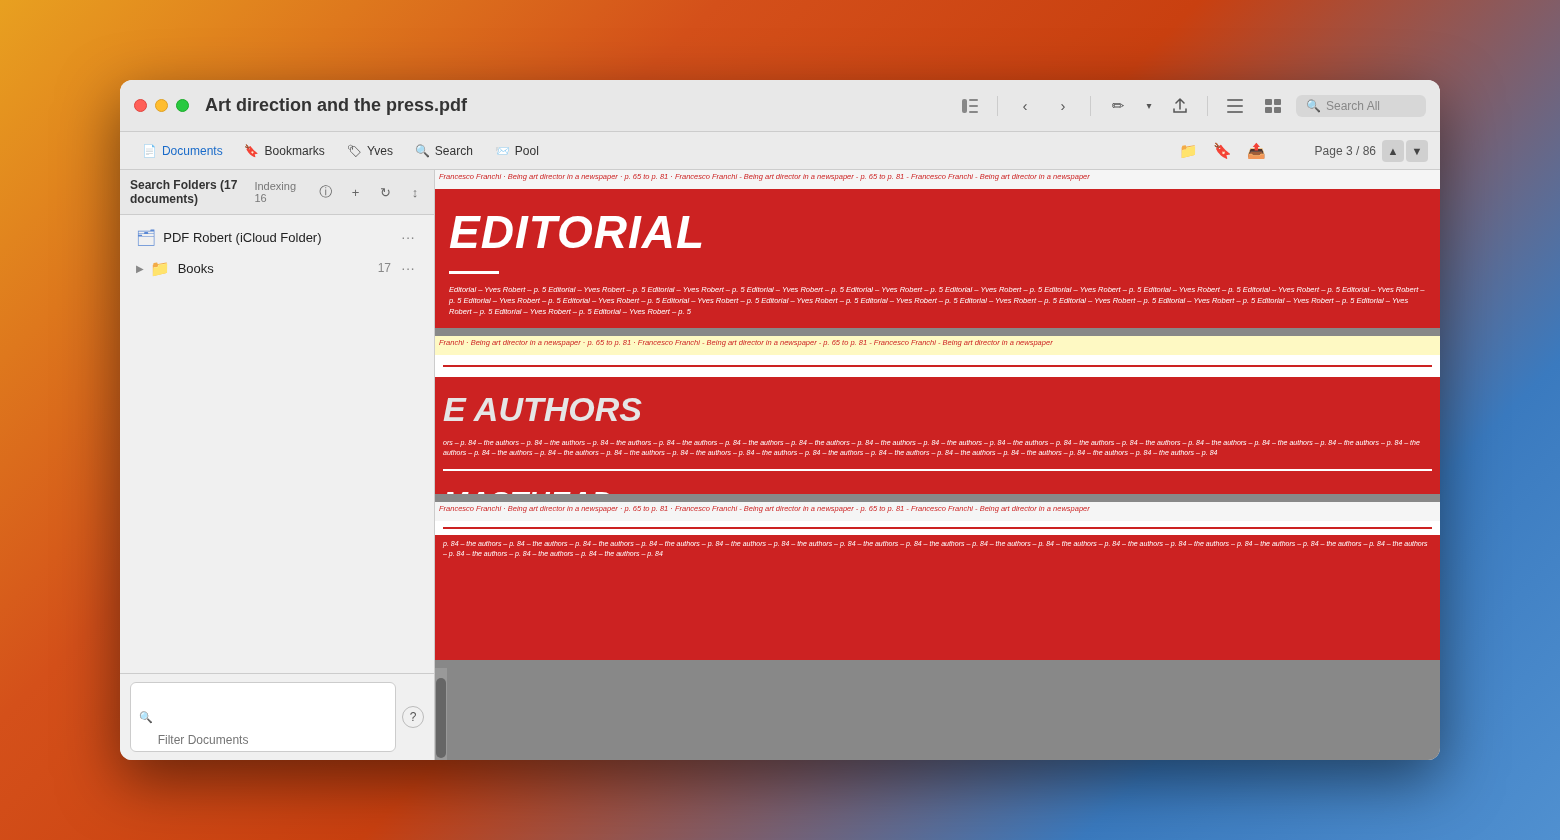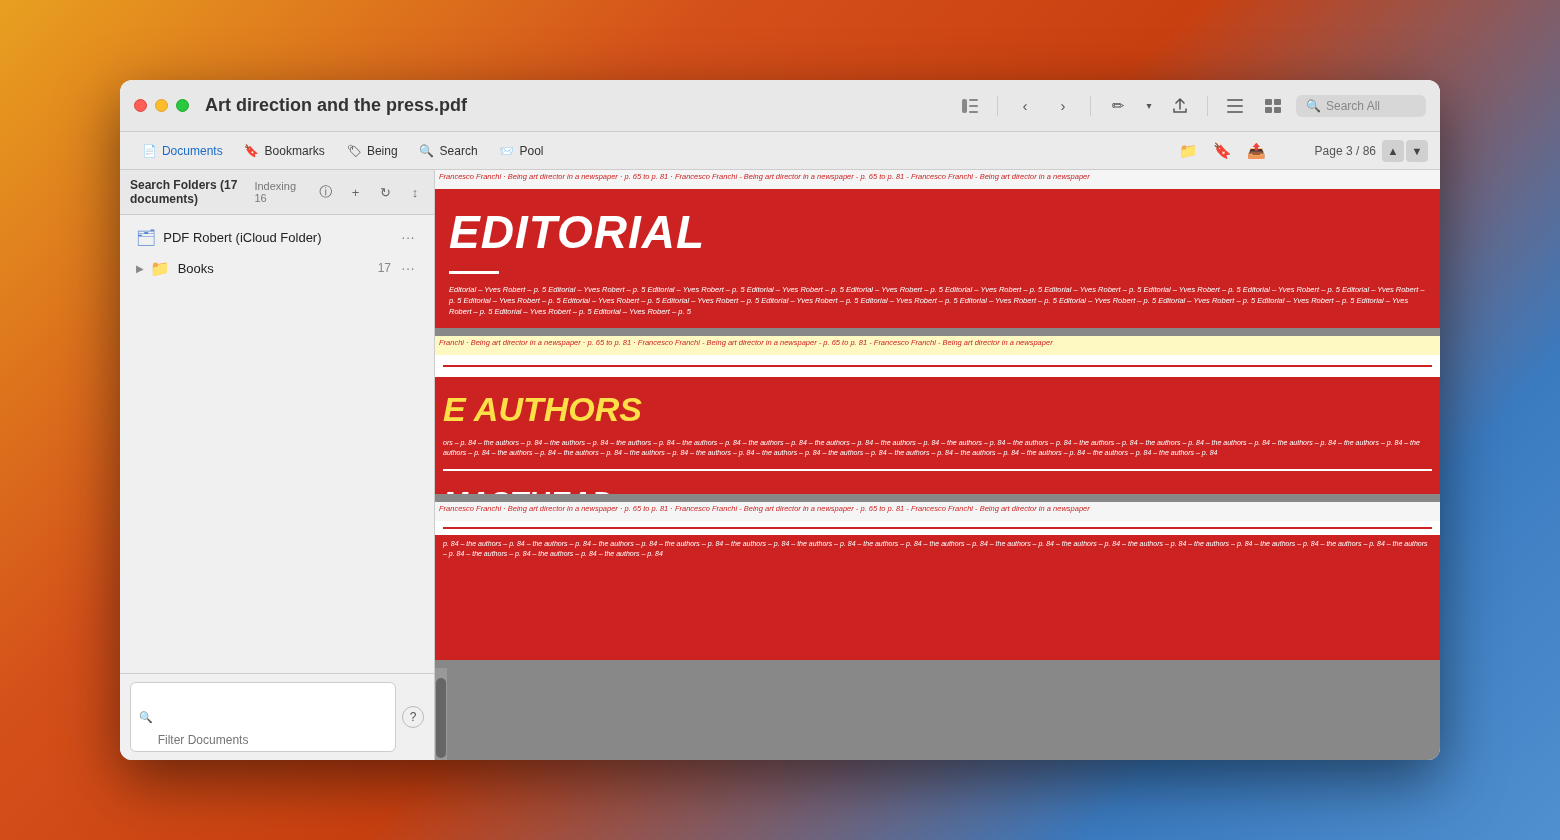--- a/index.html
+++ b/index.html
@@ -363,21 +363,21 @@
       margin: 0;
     }
     .col2-white-line {
       height: 2px;
       background: #cc2222;
       margin: 4px 0;
     }
     .col2-authors {
       font-size: 34px;
       font-weight: 900;
-      color: #fde047;
+      color: #e5e5e5;
       font-style: italic;
       line-height: 1;
       padding: 15px 8px 8px;
       text-transform: uppercase;
     }
     .col2-body-text {
       font-size: 7px;
       color: white;
       padding: 4px 8px;
       line-height: 1.5;
@@ -487,21 +487,21 @@
       <div class="nav-tab active">
         <span class="tab-icon">📄</span>
         <span>Documents</span>
       </div>
       <div class="nav-tab">
         <span class="tab-icon">🔖</span>
         <span>Bookmarks</span>
       </div>
       <div class="nav-tab">
         <span class="tab-icon">🏷</span>
-        <span>Being</span>
+        <span>Yves</span>
       </div>
       <div class="nav-tab">
         <span class="tab-icon">🔍</span>
         <span>Search</span>
       </div>
       <div class="nav-tab">
         <span class="tab-icon">📨</span>
         <span>Pool</span>
       </div>
     </div>

